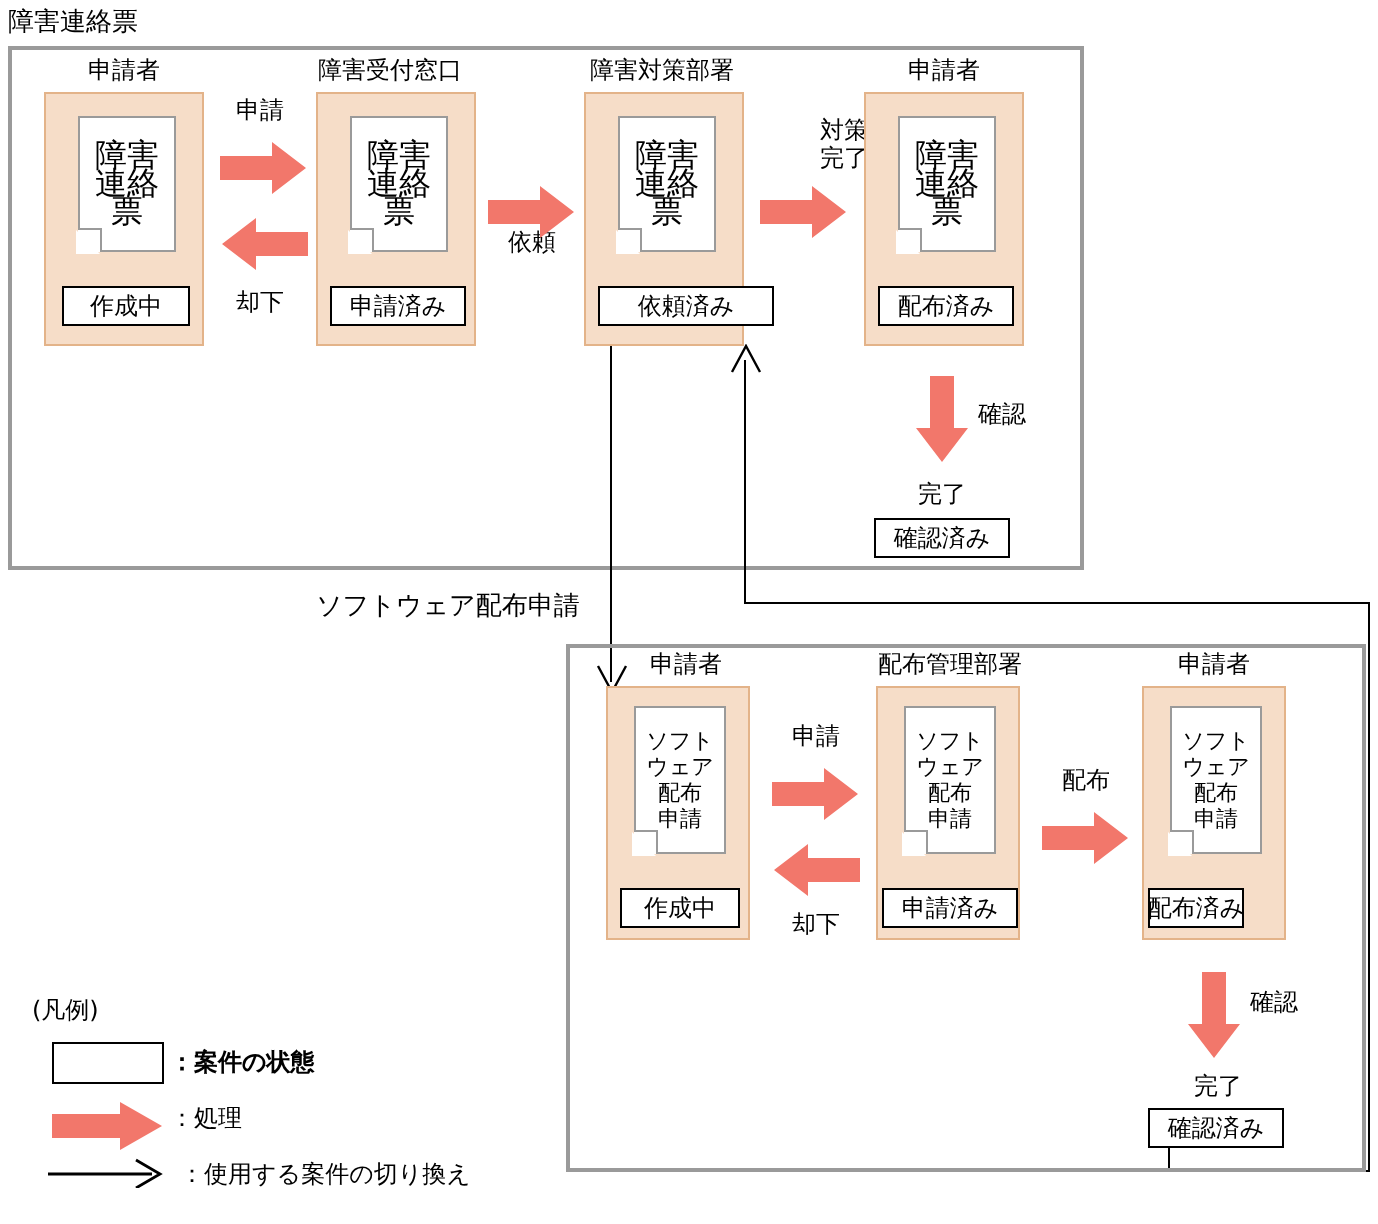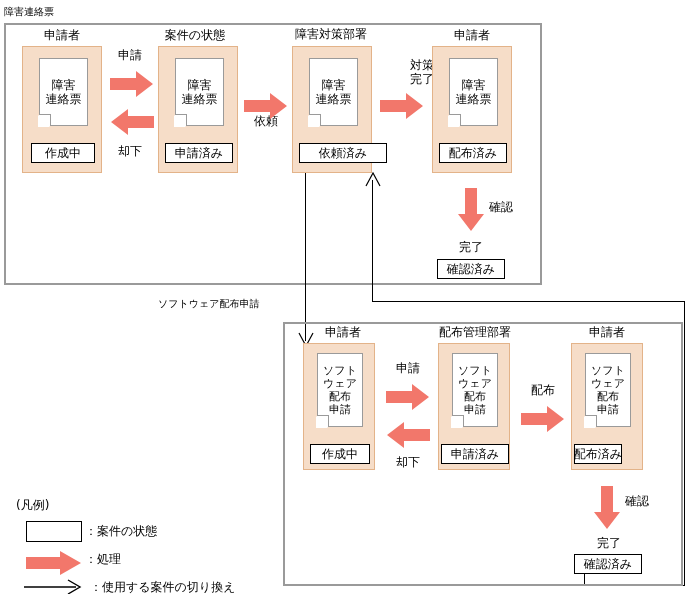--- a/index.html
+++ b/index.html
@@ -2,40 +2,40 @@
 <html><head>
 <meta charset="utf-8">
 <style>
   html,body{margin:0;padding:0;background:#ffffff;}
   body{
     width:689px;height:612px;position:relative;overflow:hidden;
     font-family:"DejaVu Sans","Liberation Sans",sans-serif;
     color:#000000;
   }
   .abs{position:absolute;}
-  .ttl{font-size:10px;line-height:15px;white-space:nowrap;}
+  .ttl{font-size:13px;line-height:15px;white-space:nowrap;}
   .lbl{font-size:12px;line-height:14px;white-space:nowrap;text-align:center;}
   .lbl2{font-size:12px;line-height:14px;white-space:nowrap;}
 
   
   .frame{border:2px solid #9a9a9a;background:transparent;box-sizing:border-box;}
 
   
   .lane{
     background:#f6ddc8;border:1px solid #e3b389;box-sizing:border-box;
   }
 
   
   .doc{
     position:absolute;background:#ffffff;border:1px solid #9a9a9a;
     box-sizing:border-box;
   }
   .doc .dtxt{
     position:absolute;left:0;right:0;top:50%;transform:translateY(-50%);
-    text-align:center;font-size:12px;line-height:14px;color:#000;
+    text-align:center;font-size:16px;line-height:14px;color:#000;
   }
   .fold{
     position:absolute;left:-1px;bottom:-1px;width:12px;height:12px;
     background:#ffffff;border-right:1px solid #9a9a9a;border-top:1px solid #9a9a9a;
     box-sizing:border-box;
   }
   .fold:after{
     content:"";position:absolute;left:-1px;bottom:-1px;width:0;height:0;
     border-left:12px solid #ffffff;border-top:12px solid transparent;
   }
@@ -83,37 +83,37 @@
       <path d="M0 8 L26 8 L26 1 L43 14 L26 27 L26 20 L0 20 Z" fill="#f2776b"></path>
     </svg>
 </div>
 <div class="fat" style="left:110px;top:108px;">
   <svg width="44" height="28" viewBox="0 0 44 28">
       <path d="M44 8 L18 8 L18 1 L1 14 L18 27 L18 20 L44 20 Z" fill="#f2776b"></path>
     </svg>
 </div>
 <div class="abs lbl" style="left:108px;top:144px;width:44px;">却下</div>
 
-<div class="abs lbl" style="left:150px;top:28px;width:90px;">案件の状態</div>
+<div class="abs lbl" style="left:150px;top:28px;width:90px;">障害受付窓口</div>
 <div class="abs lane" style="left:158px;top:46px;width:80px;height:127px;">
   <div class="doc" style="left:16px;top:11px;width:49px;height:68px;">
     <div class="dtxt"><span>障害</span><br><span>連絡票</span></div>
     <div class="fold"></div>
   </div>
   <div class="state" style="left:6px;top:96px;width:68px;height:20px;">申請済み</div>
 </div>
 
 <div class="abs lbl" style="left:244px;top:70px;width:44px;margin-top:44px;">依頼</div>
 <div class="fat" style="left:244px;top:92px;">
   <svg width="44" height="28" viewBox="0 0 44 28">
       <path d="M0 8 L26 8 L26 1 L43 14 L26 27 L26 20 L0 20 Z" fill="#f2776b"></path>
     </svg>
 </div>
 
-<div class="abs lbl" style="left:286px;top:28px;width:90px;font-family:Liberation Mono, monospace;">障害対策部署</div>
+<div class="abs lbl" style="left:286px;top:28px;width:90px;">障害対策部署</div>
 <div class="abs lane" style="left:292px;top:46px;width:80px;height:127px;">
   <div class="doc" style="left:16px;top:11px;width:49px;height:68px;">
     <div class="dtxt"><span>障害</span><br><span>連絡票</span></div>
     <div class="fold"></div>
   </div>
   <div class="state" style="left:6px;top:96px;width:88px;height:20px;">依頼済み</div>
 </div>
 
 <div class="abs lbl" style="left:400px;top:58px;width:44px;">
   
@@ -232,21 +232,21 @@
       <path d="M8 0 L8 26 L1 26 L14 43 L27 26 L20 26 L20 0 Z" fill="#f2776b"></path>
     </svg>
 </div>
 <div class="abs lbl2" style="left:625px;top:494px;">確認</div>
 <div class="abs lbl" style="left:578px;top:536px;width:62px;">完了</div>
 <div class="abs state" style="left:574px;top:554px;width:68px;height:20px;">確認済み</div>
 
 <div class="abs lbl2" style="left:16px;top:498px;">(凡例)</div>
 
 <div class="abs leg-rect" style="left:26px;top:521px;width:56px;height:21px;"></div>
-<div class="abs lbl2" style="left:85px;top:524px;">：案件の状態</div>
+<div class="abs lbl2" style="left:85px;top:524px;font-weight:bold;">：案件の状態</div>
 
 <div class="fat" style="left:26px;top:550px;">
   <svg width="56" height="26" viewBox="0 0 56 26">
       <path d="M0 7 L34 7 L34 1 L55 13 L34 25 L34 19 L0 19 Z" fill="#f2776b"></path>
     </svg>
 </div>
 <div class="abs lbl2" style="left:85px;top:552px;">：処理</div>
 
 <div class="abs" style="left:24px;top:578px;">
   <svg width="60" height="16" viewBox="0 0 60 16">

